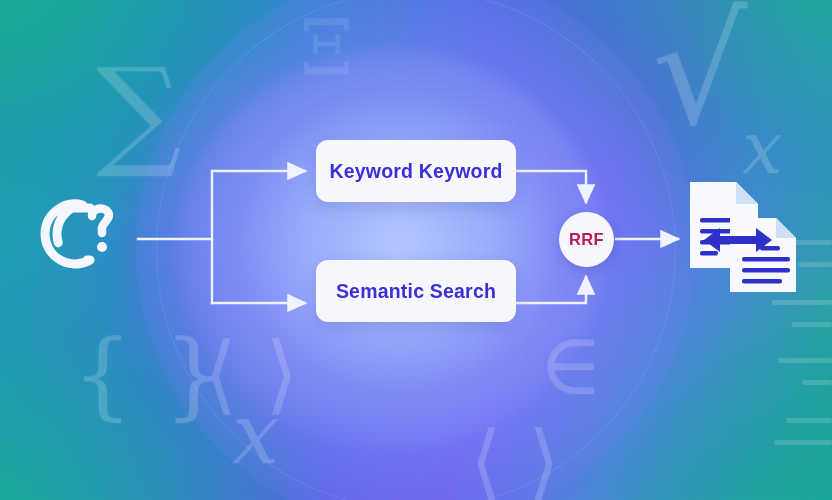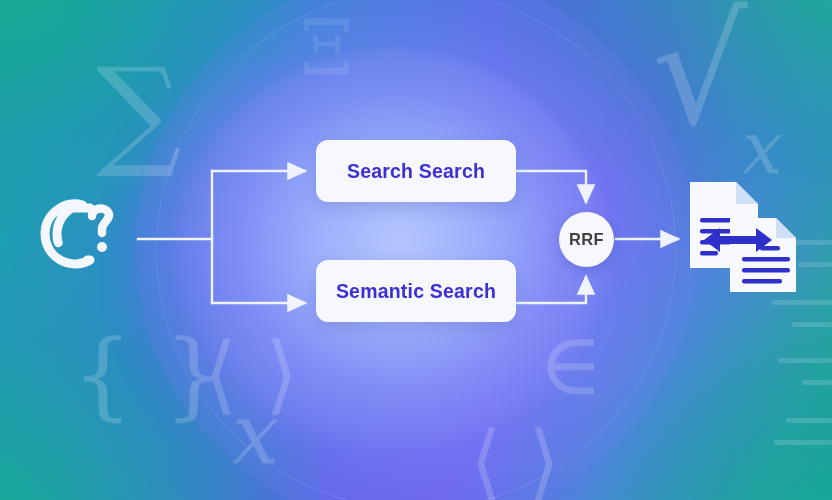--- a/index.html
+++ b/index.html
@@ -115,21 +115,21 @@
   #box-keyword{left:316px;top:140px;width:200px;height:62px;}
   #box-semantic{left:316px;top:260px;width:200px;height:62px;}
 
   .rrf{
     position:absolute;left:559px;top:212px;width:55px;height:55px;
     border-radius:50%;
     background:#f6f8fe;
     box-shadow:0 4px 12px rgba(30,40,120,.18);
     display:flex;align-items:center;justify-content:center;
   }
-  .rrf span{color:#404040;font-size:16.5px;font-weight:bold;letter-spacing:.3px;}
+  .rrf span{color:#be185d;font-size:16.5px;font-weight:bold;letter-spacing:.3px;}
 
   .icon-query{position:absolute;left:36px;top:192px;width:92px;height:92px;}
   .icon-docs{position:absolute;left:684px;top:176px;width:116px;height:122px;}
 </style>
 </head>
 <body>
 
 <div id="stage">
 
   <div class="bg-base"></div>
@@ -194,21 +194,21 @@
 
   <div class="icon-query">
     <svg viewBox="0 0 92 92" width="92" height="92">
       <path d="M62,20 A30,30 0 1 0 62,72 L58,72 L48,84 L44,72 A30,30 0 0 1 44,20 Z" transform="translate(-8,-4)" fill="none" stroke="#f4f7ff" stroke-width="9" stroke-linecap="round" stroke-linejoin="round" stroke-dasharray="120 52" stroke-dashoffset="-8"></path>
       <path d="M56,24 C56,16 68,14 72,20 C76,26 67,30 66,36 L66,41" fill="none" stroke="#f4f7ff" stroke-width="8.5" stroke-linecap="round"></path>
       <circle cx="66" cy="55" r="5" fill="#f4f7ff"></circle>
     </svg>
   </div>
 
   <div class="box" id="box-keyword">
-    <span>Search Search</span>
+    <span>Keyword Keyword</span>
   </div>
 
   <div class="box" id="box-semantic">
     <span>Semantic Search</span>
   </div>
 
   <div class="rrf">
     <span>RRF</span>
   </div>
 

